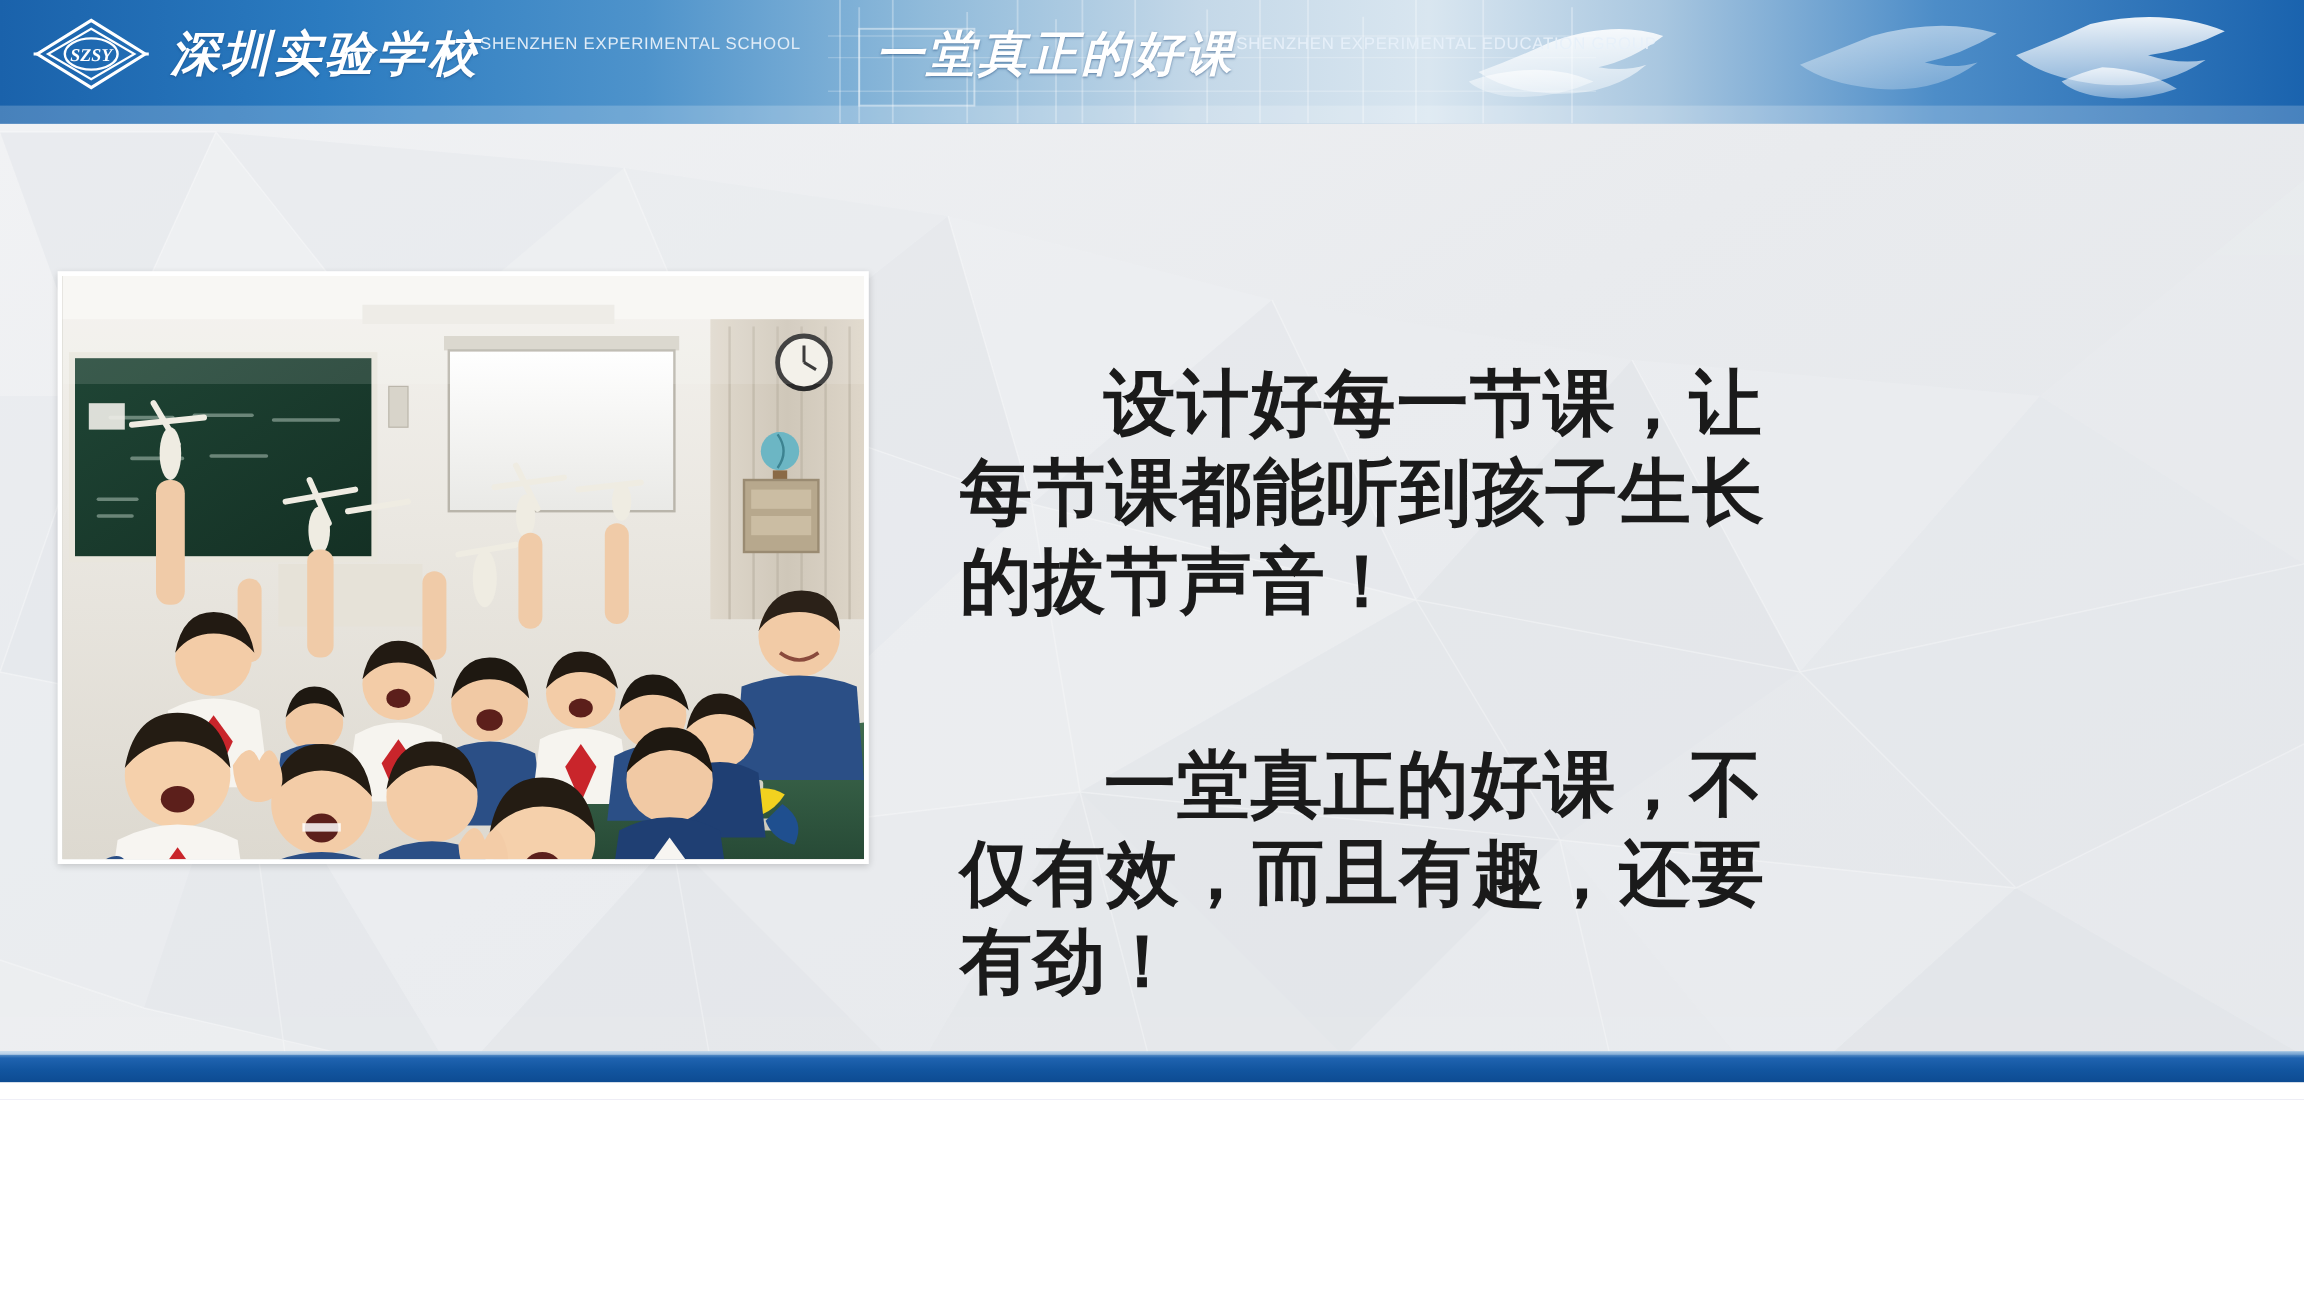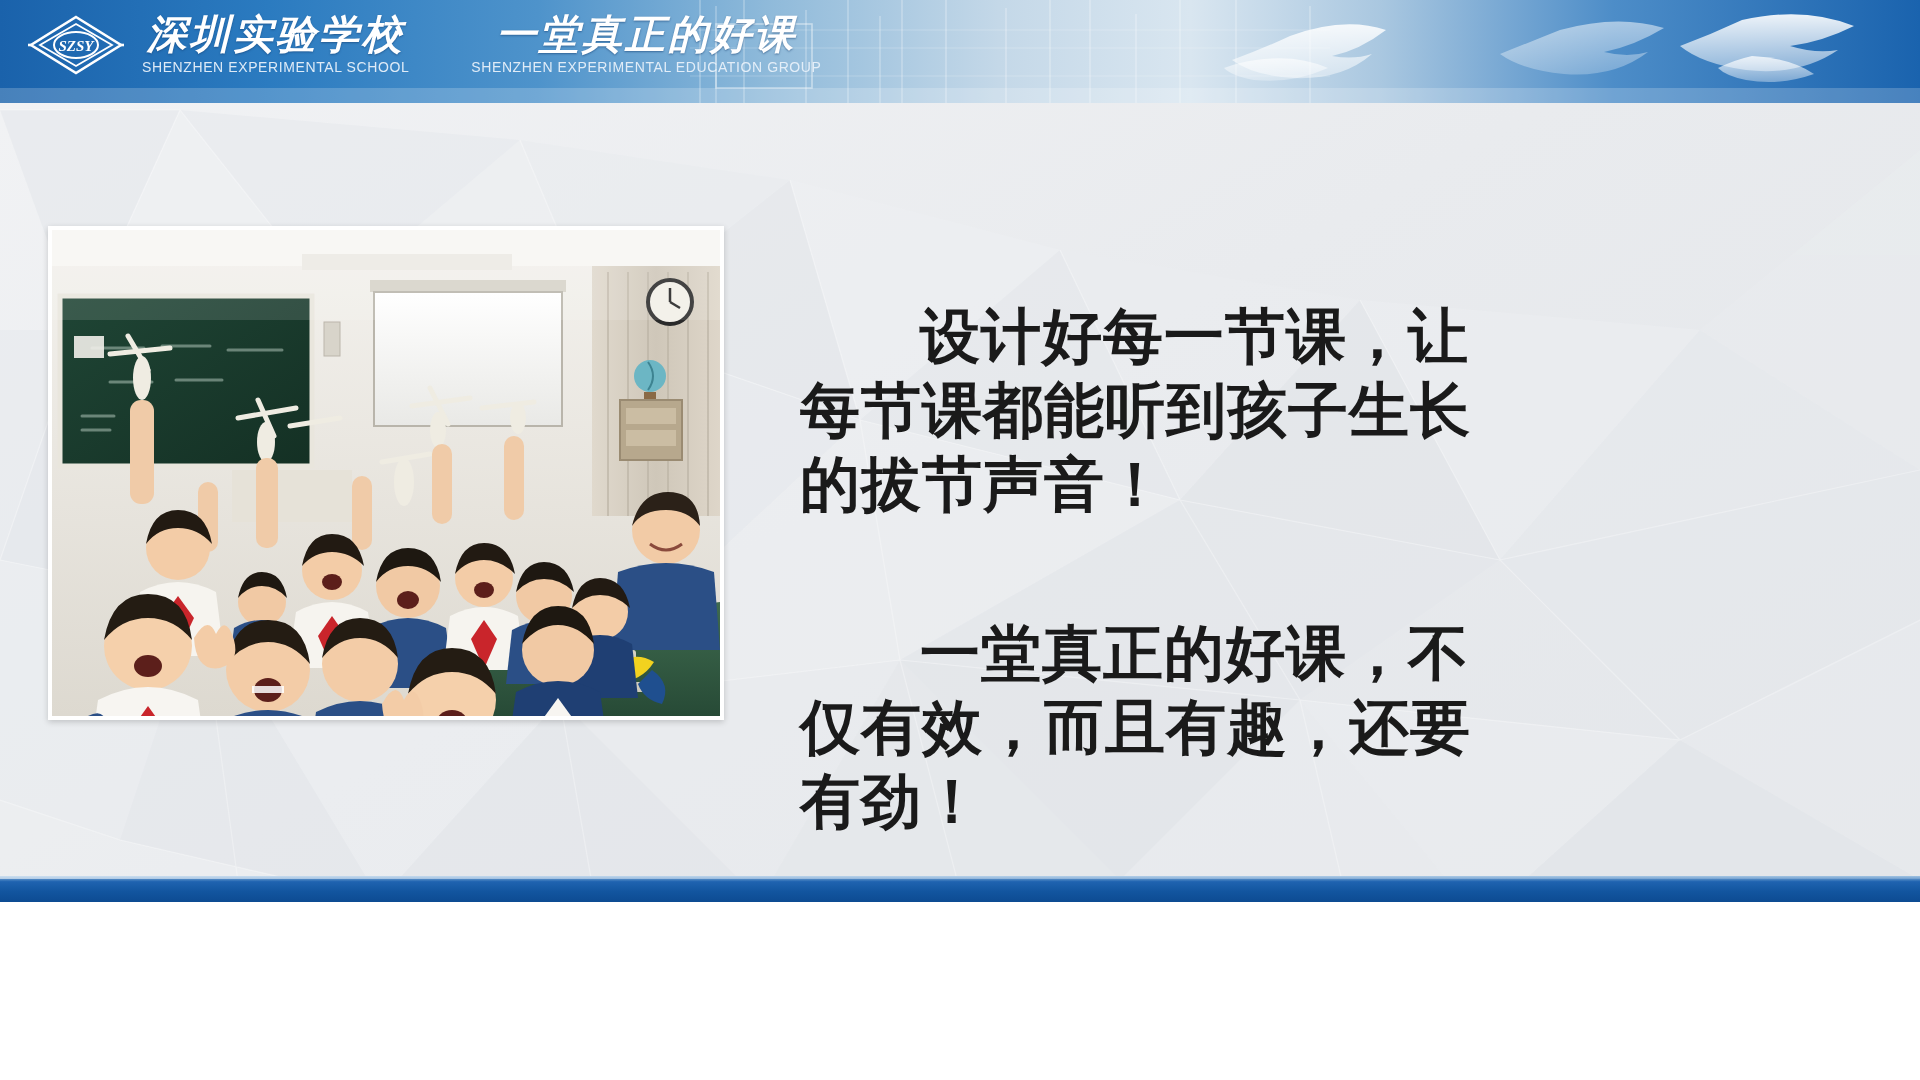--- a/index.html
+++ b/index.html
@@ -31,21 +31,21 @@
   .logo-group{
     position:absolute;left:28px;top:14px;
     display:flex;align-items:center;gap:18px;
     z-index:5;
   }
   .logo-mark{
     position:relative;width:96px;height:62px;flex:none;
   }
   .logo-mark svg{width:96px;height:62px;display:block;}
 
-  .logo-text-block{display:flex;flex-direction:column;justify-content:center;align-items:center;}
+  .logo-text-block{display:flex;flex-direction:row;justify-content:center;}
   .logo-cn{
     font-family:"Liberation Serif",serif;
     font-weight:bold;
     font-size:40px;
     letter-spacing:3px;
     color:#ffffff;
     line-height:1.02;
     text-shadow:0 1px 2px rgba(20,60,110,.55);
     white-space:nowrap;
     font-style:italic;

